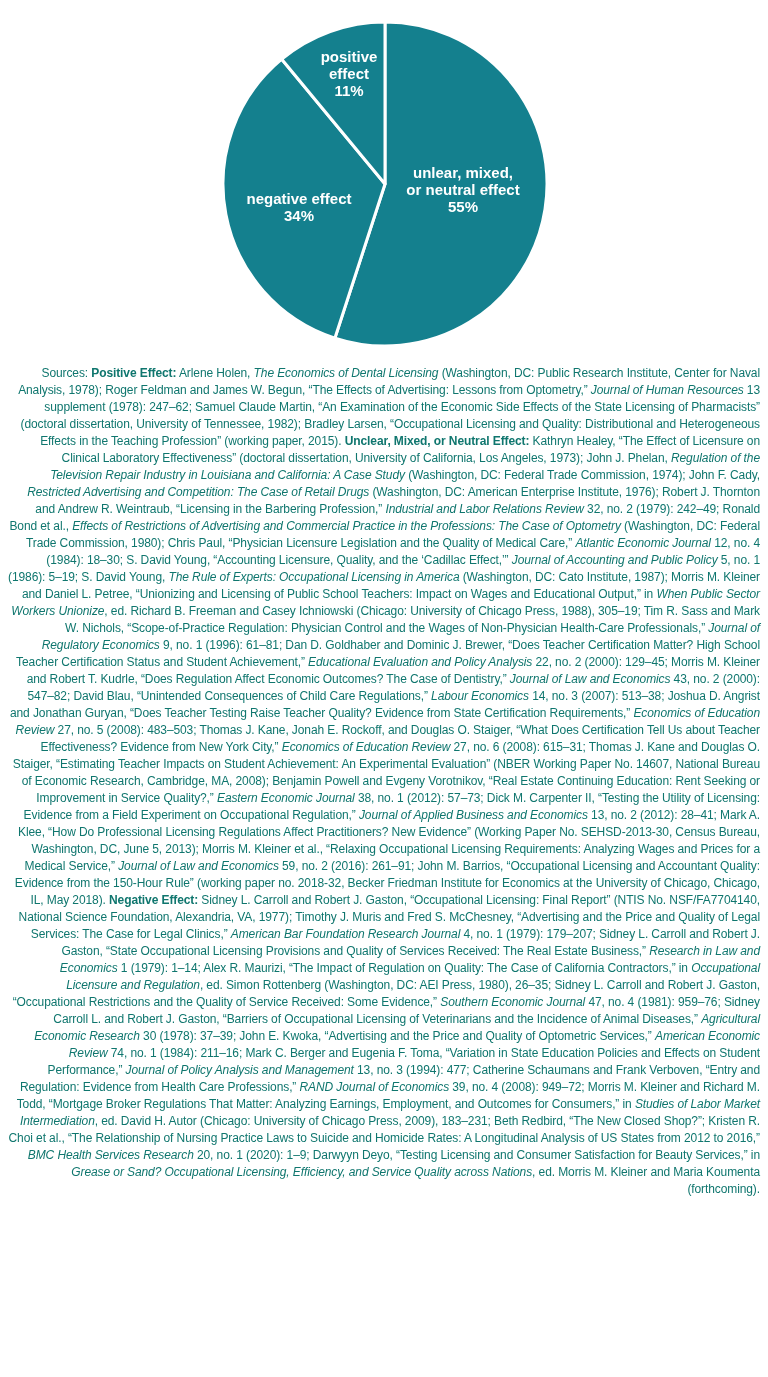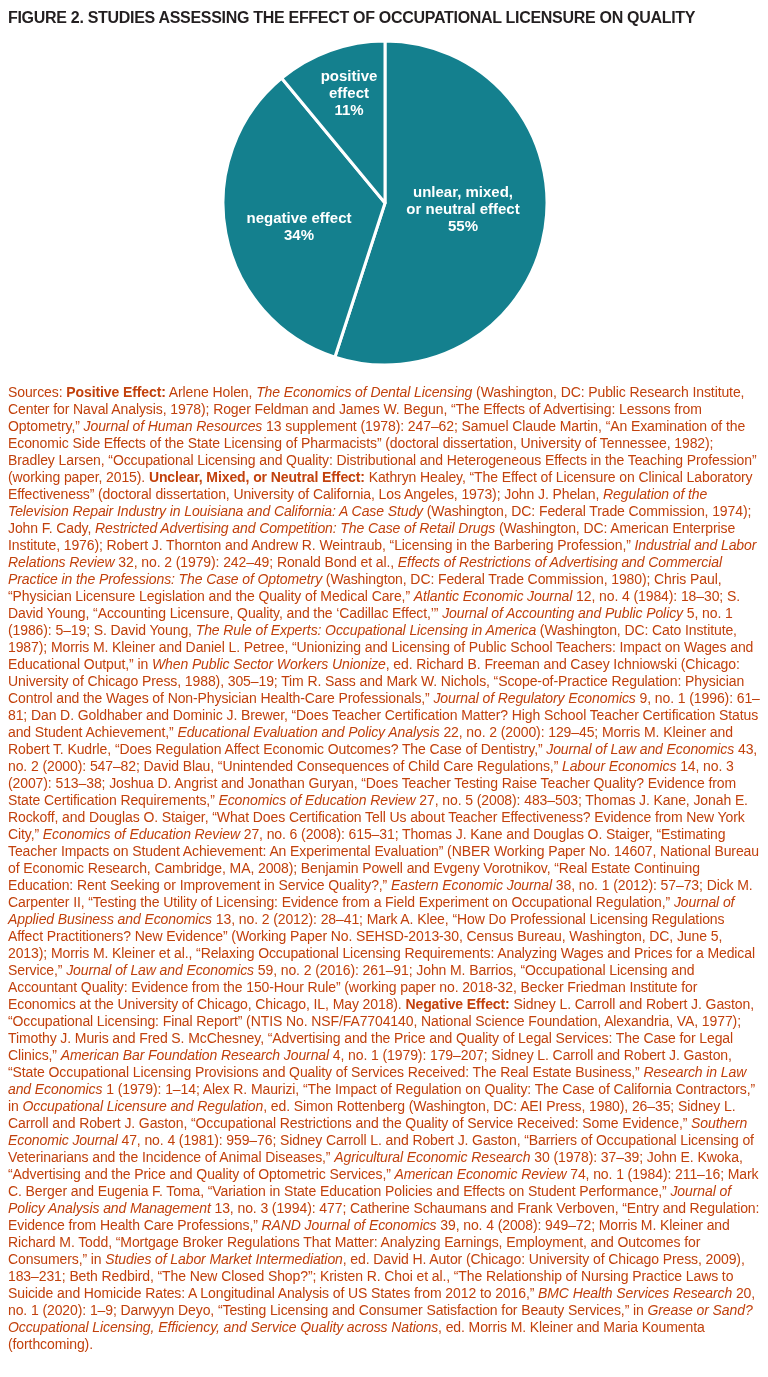--- a/index.html
+++ b/index.html
@@ -35,34 +35,33 @@
     top: 0;
   }
   .pie-label-line {
     font-family: "Liberation Sans", sans-serif;
     font-size: 15px;
     font-weight: 700;
     fill: #ffffff;
   }
   .sources {
     margin: 12px 0 0 0;
-    font-size: 14px;
+    font-size: 12px;
     line-height: 17px;
     letter-spacing: -0.1px;
-    color: #c2410c;
-    text-align: left;
+    color: #0f766e;
+    text-align: right;
   }
   .sources .b { font-weight: 700; }
   .sources .i { font-style: italic; }
 </style>
 </head>
 <body>
 
 <div class="page">
-  <h1 class="figure-title">FIGURE 2. STUDIES ASSESSING THE EFFECT OF OCCUPATIONAL LICENSURE ON QUALITY</h1>
 
   <div class="chart-area">
     <svg id="pie-svg" width="752" height="345" viewBox="0 0 752 345">
         <path d="M 377 176 L 377.00 14.00 A 162 162 0 1 1 326.94 330.07 Z" fill="#14808E" stroke="#FFFFFF" stroke-width="3" stroke-linejoin="round"></path>
         <path d="M 377 176 L 326.94 330.07 A 162 162 0 0 1 273.74 51.18 Z" fill="#14808E" stroke="#FFFFFF" stroke-width="3" stroke-linejoin="round"></path>
         <path d="M 377 176 L 273.74 51.18 A 162 162 0 0 1 377.00 14.00 Z" fill="#14808E" stroke="#FFFFFF" stroke-width="3" stroke-linejoin="round"></path>
         <text x="455" y="170" text-anchor="middle" class="pie-label-line">unlear, mixed,</text>
         <text x="455" y="187" text-anchor="middle" class="pie-label-line">or neutral effect</text>
         <text x="455" y="204" text-anchor="middle" class="pie-label-line">55%</text>
         <text x="291" y="195.5" text-anchor="middle" class="pie-label-line">negative effect</text>

